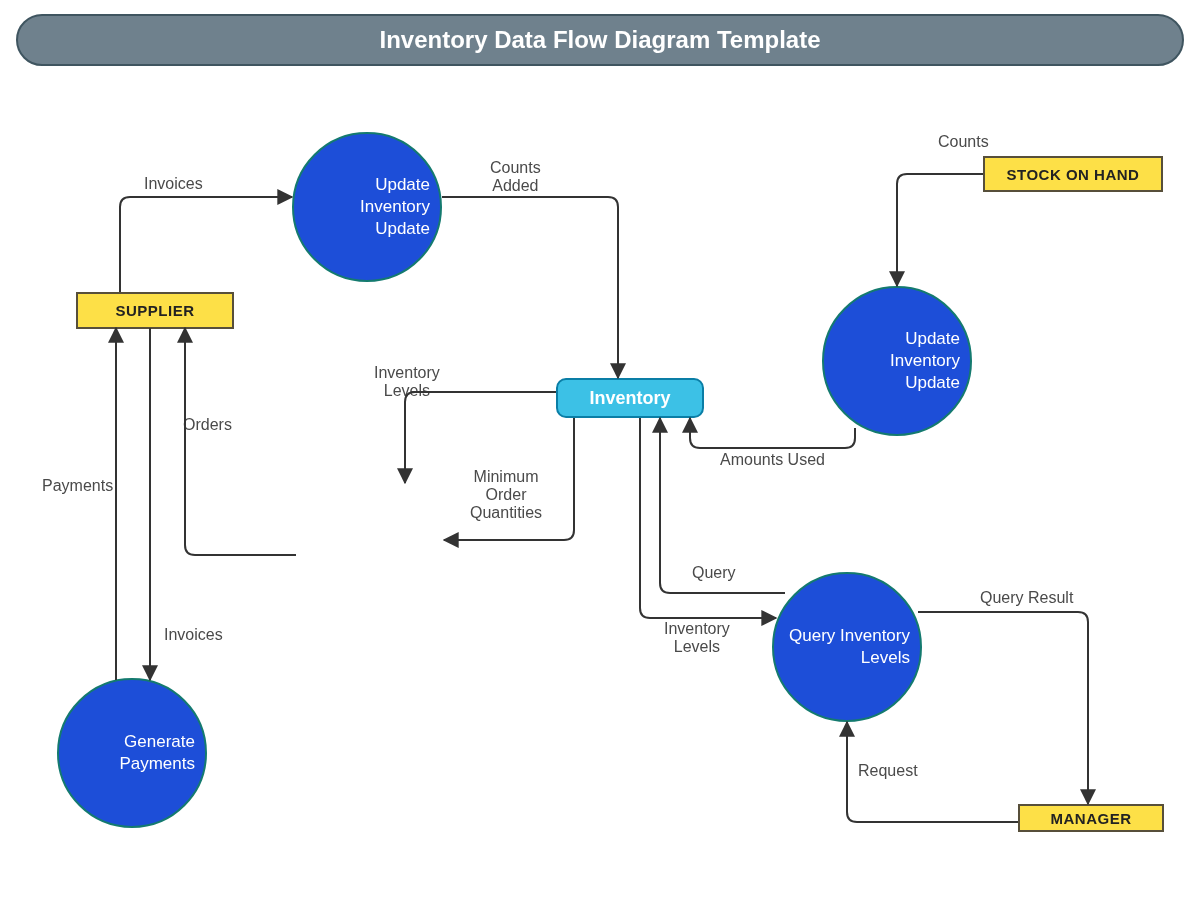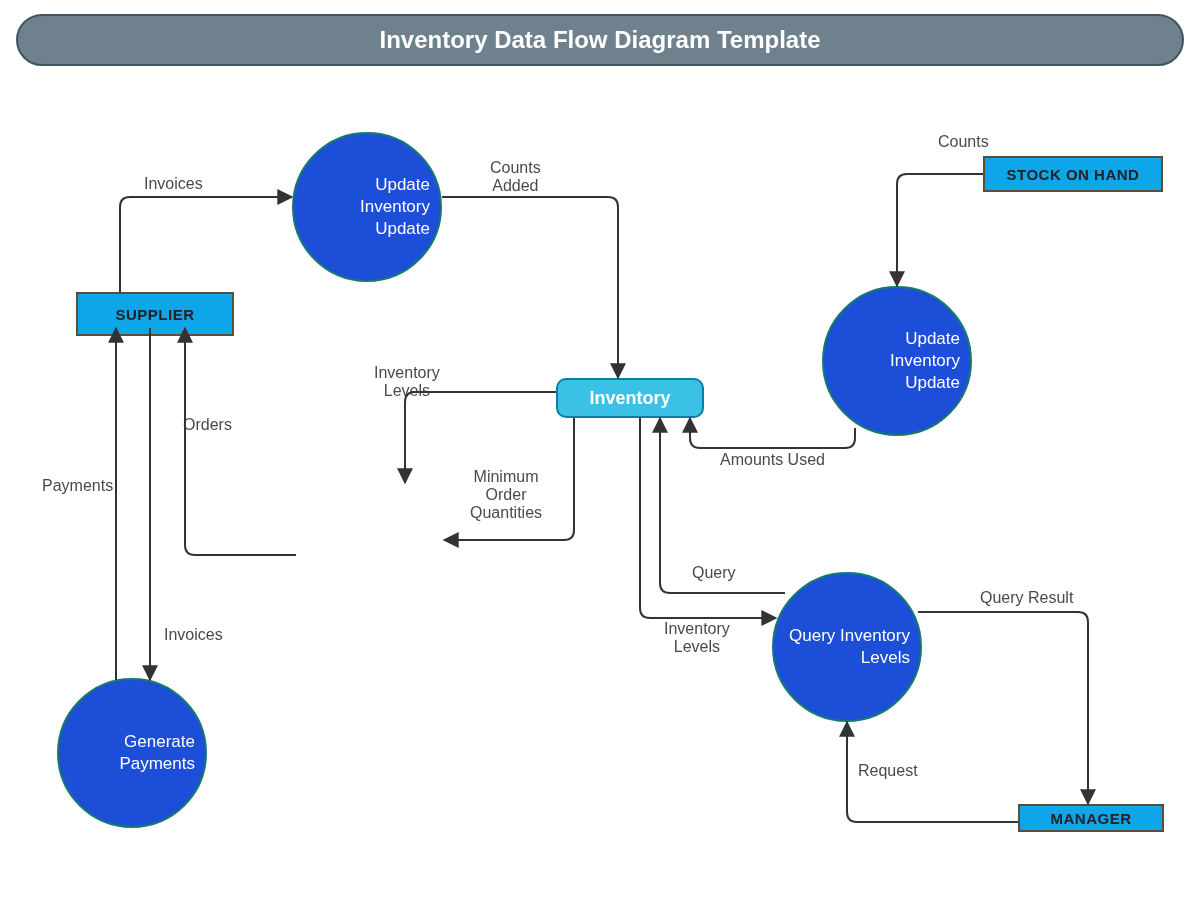--- a/index.html
+++ b/index.html
@@ -47,21 +47,21 @@
     align-items: center;
     justify-content: center;
     text-align: right;
     color: #ffffff;
     font-size: 17px;
     line-height: 1.3;
     padding: 10px;
   }
   .entity {
     position: absolute;
-    background: #0ea5e9;
+    background: #fde047;
     border: 2px solid #574f3a;
     box-sizing: border-box;
     display: flex;
     align-items: center;
     justify-content: center;
     font-weight: bold;
     font-size: 15px;
     color: #222;
     letter-spacing: 0.5px;
   }
@@ -93,21 +93,21 @@
     pointer-events: none;
   }
 </style>
 </head>
 <body>
 
 <div class="canvas">
 
   <div class="title-bar">Inventory Data Flow Diagram Template</div>
 
-  <div class="entity" style="left:76px; top:292px; width:158px; height:44px;">SUPPLIER</div>
+  <div class="entity" style="left:76px; top:292px; width:158px; height:37px;">SUPPLIER</div>
 
   <div class="entity" style="left:983px; top:156px; width:180px; height:36px;">STOCK ON HAND</div>
 
   <div class="entity" style="left:1018px; top:804px; width:146px; height:28px;">MANAGER</div>
 
   <div class="process" style="left:292px; top:132px;">Update
 Inventory
 Update</div>
 
   <div class="process" style="left:822px; top:286px;">Update

